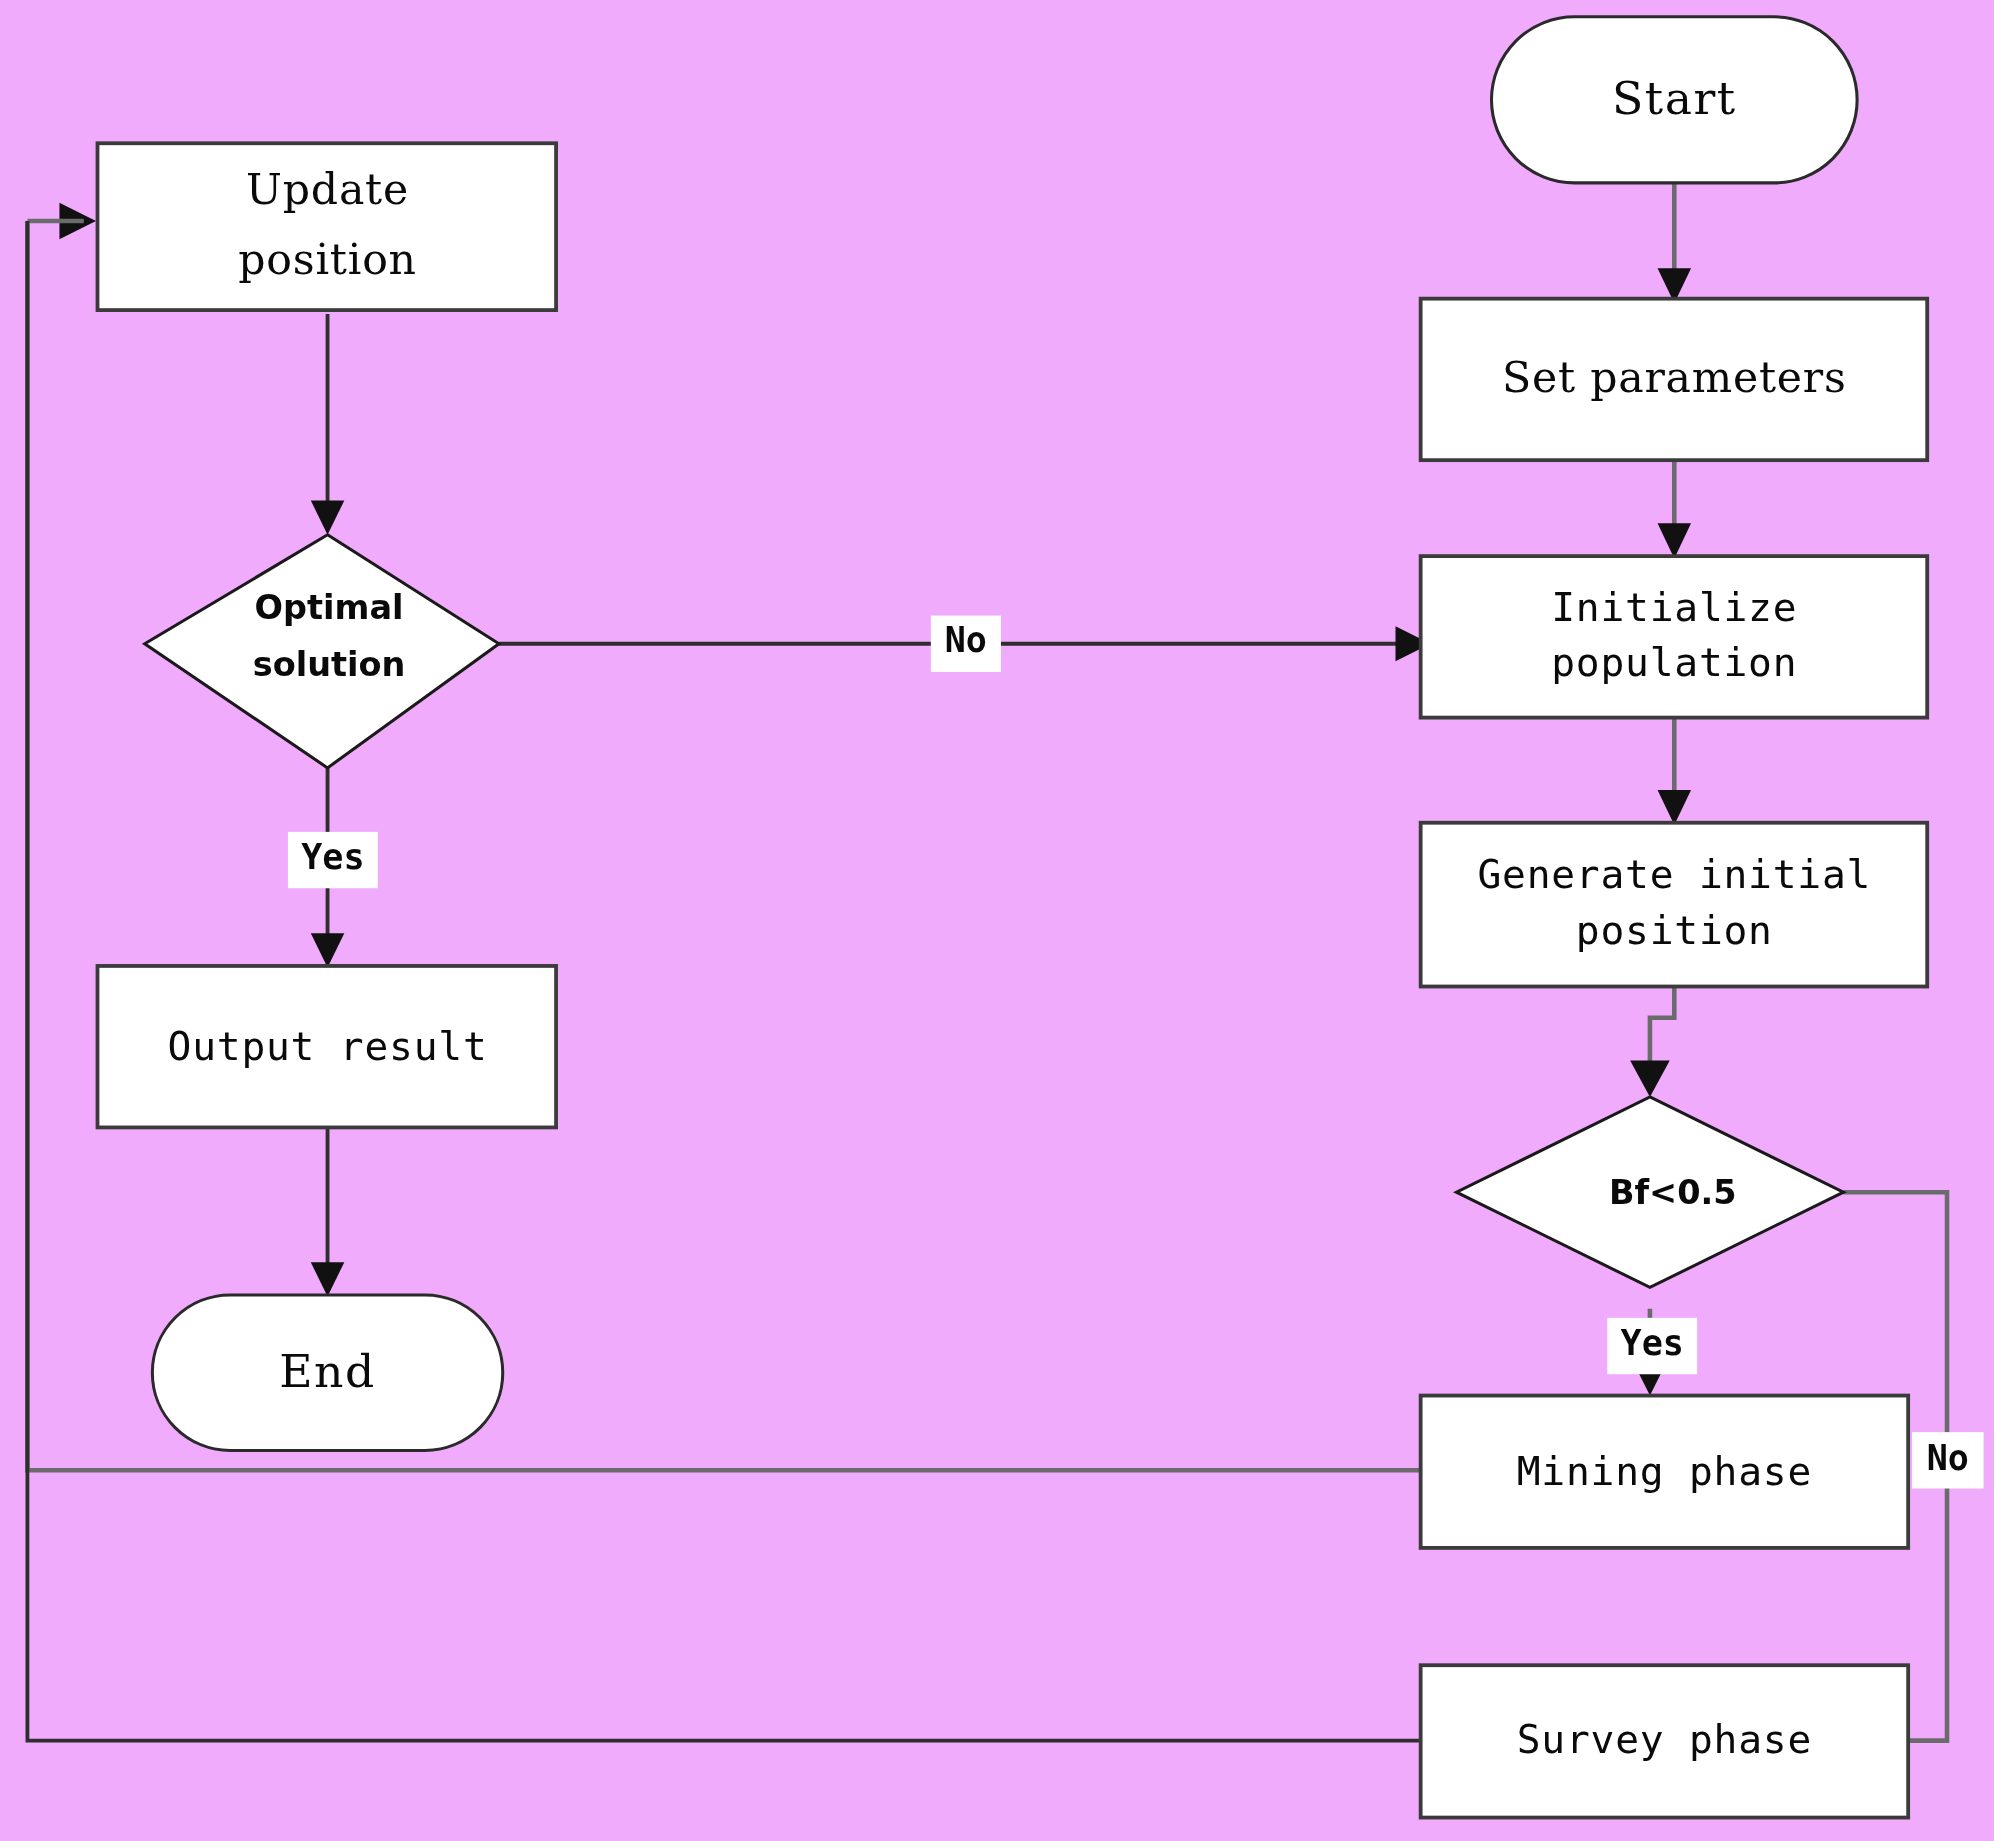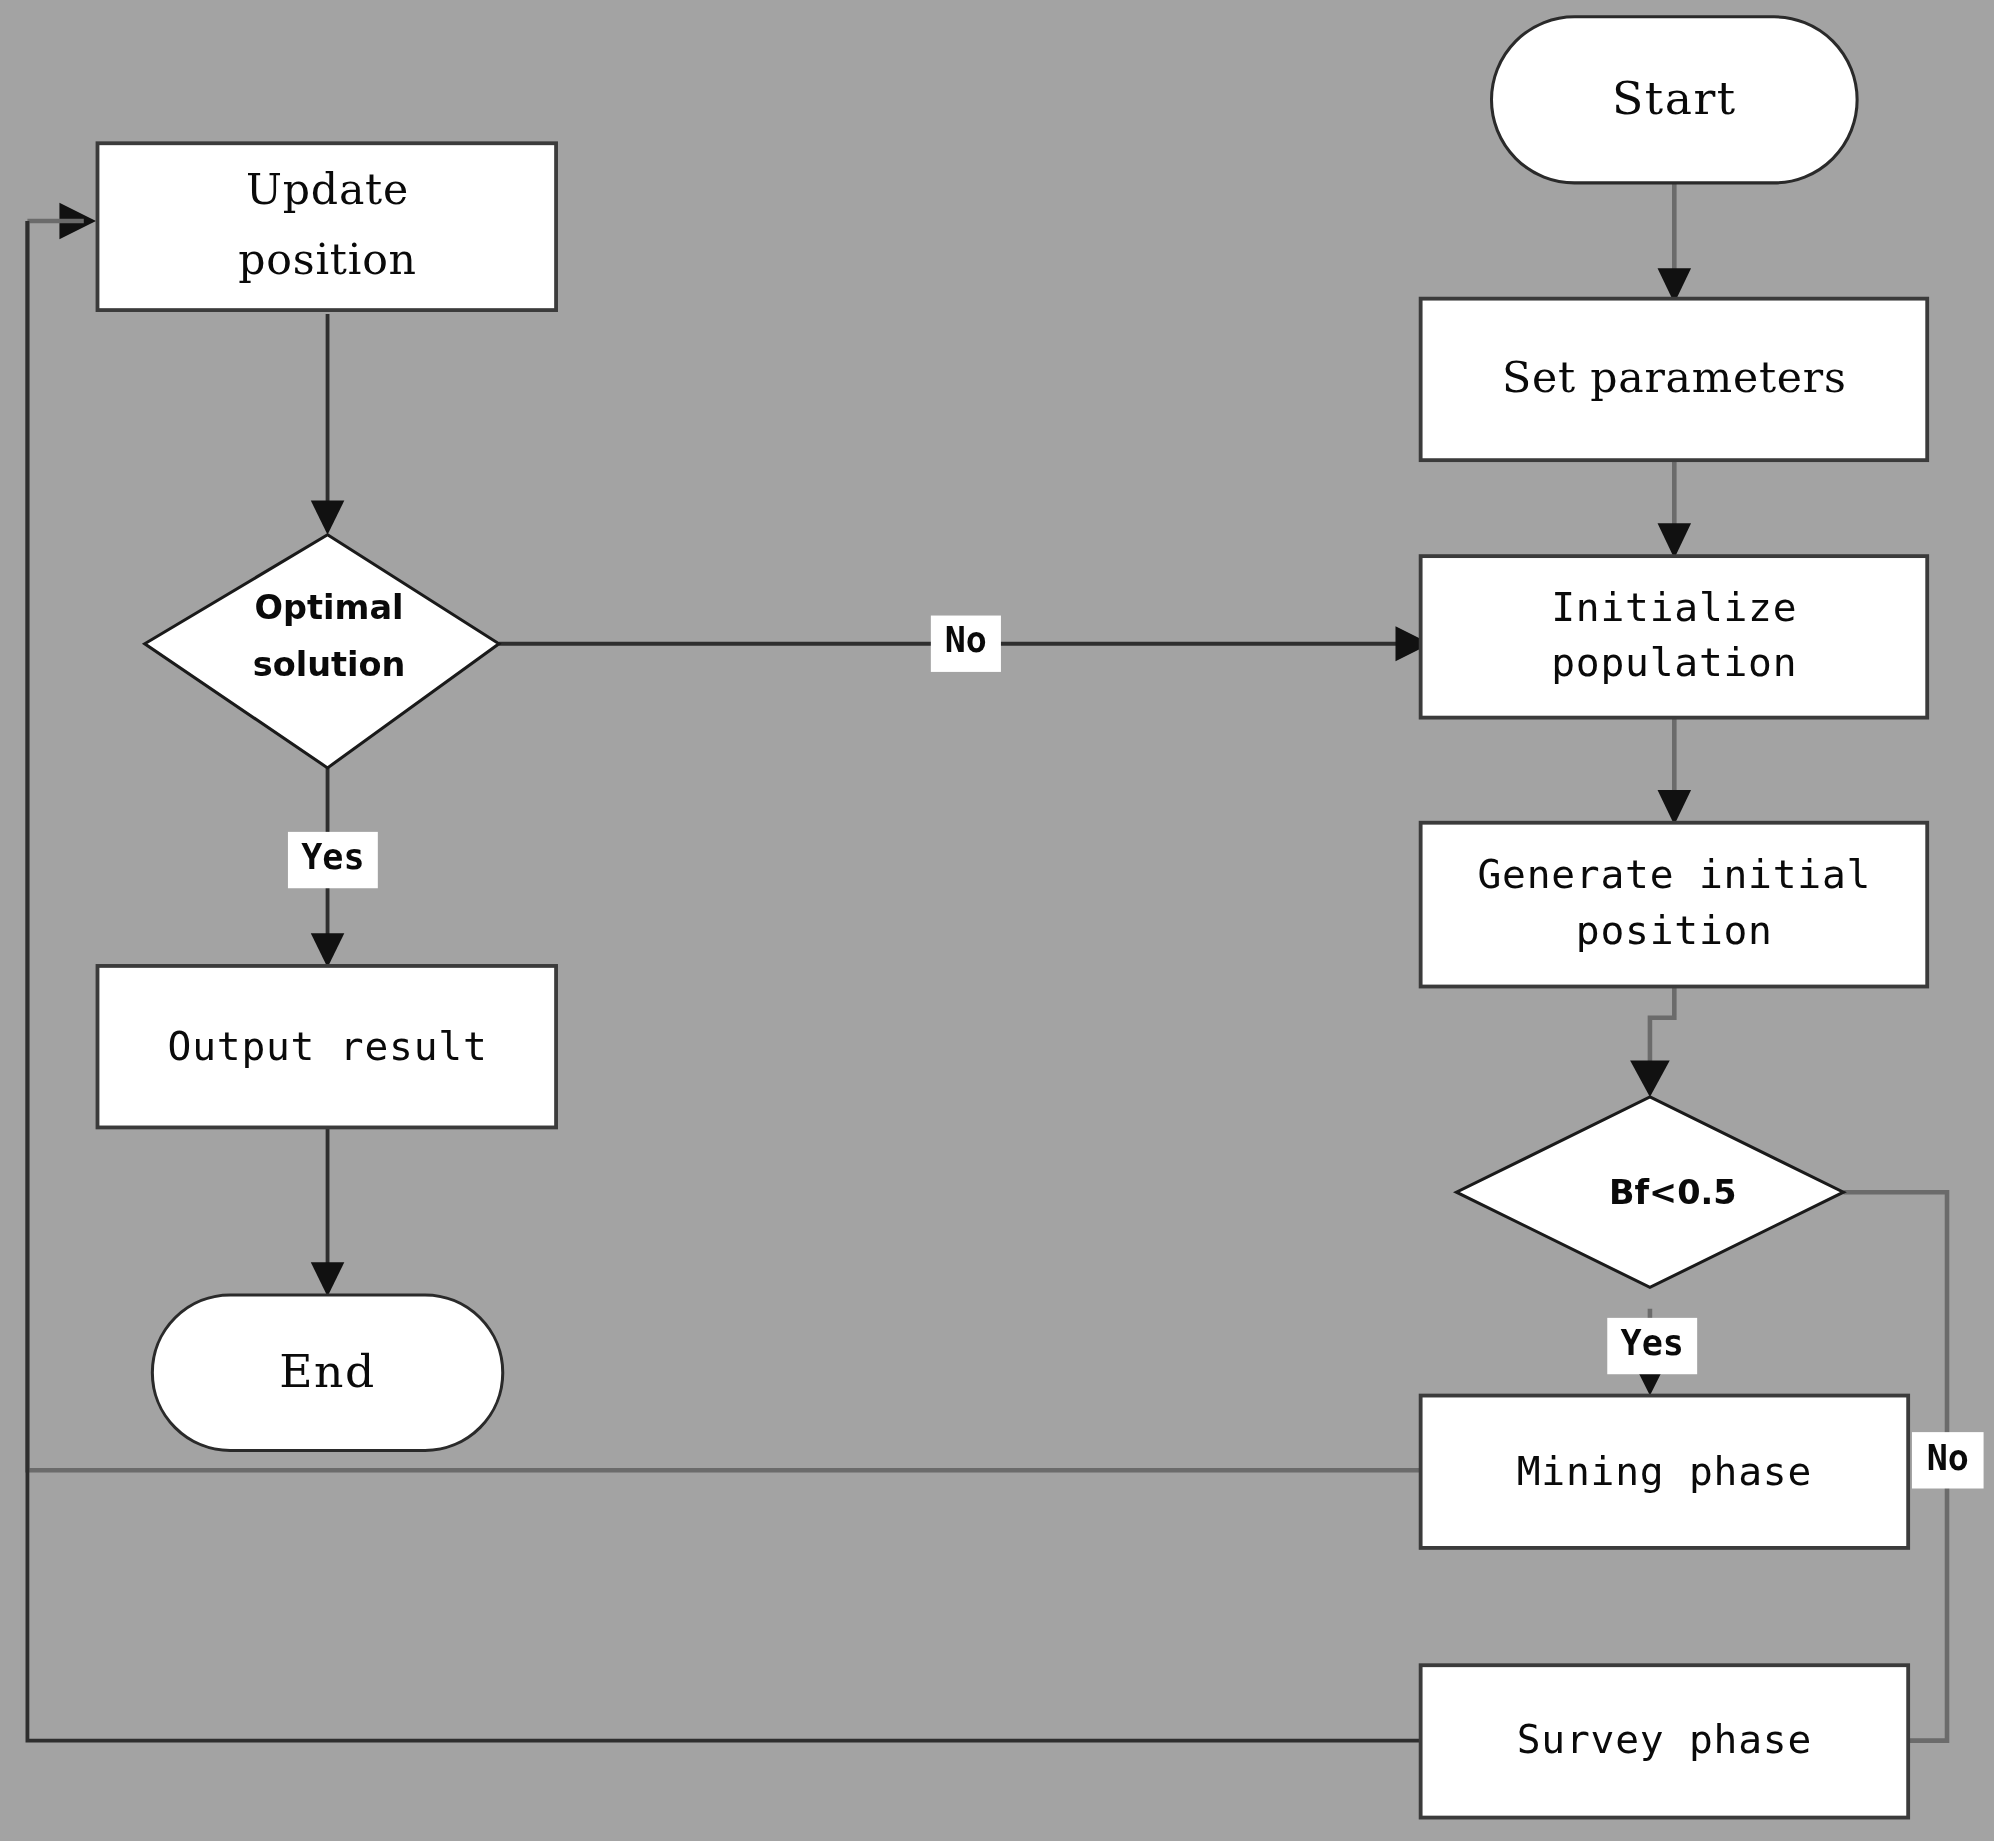--- a/index.html
+++ b/index.html
@@ -4,21 +4,21 @@
 <style>
   html, body {
     margin: 0;
     padding: 0;
     background: #ffffff;
   }
   #page {
     position: relative;
     width: 1995px;
     height: 1842px;
-    background: #a3a3a3;
+    background: #f0abfc;
     font-family: "DejaVu Sans Mono", monospace;
     overflow: hidden;
   }
   svg.flow {
     position: absolute;
     inset: 0;
     width: 1995px;
     height: 1842px;
     display: block;
   }

